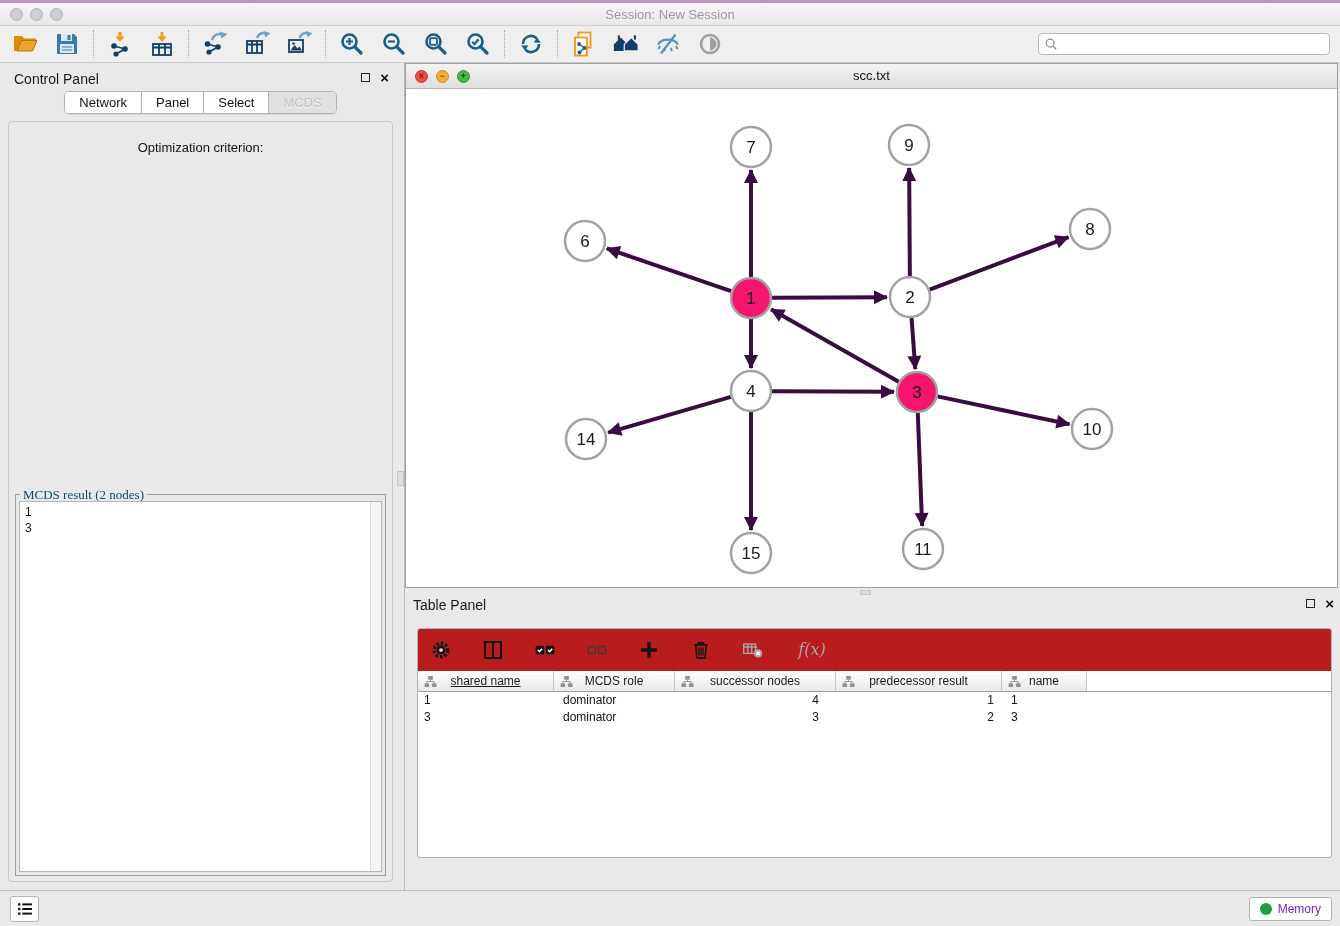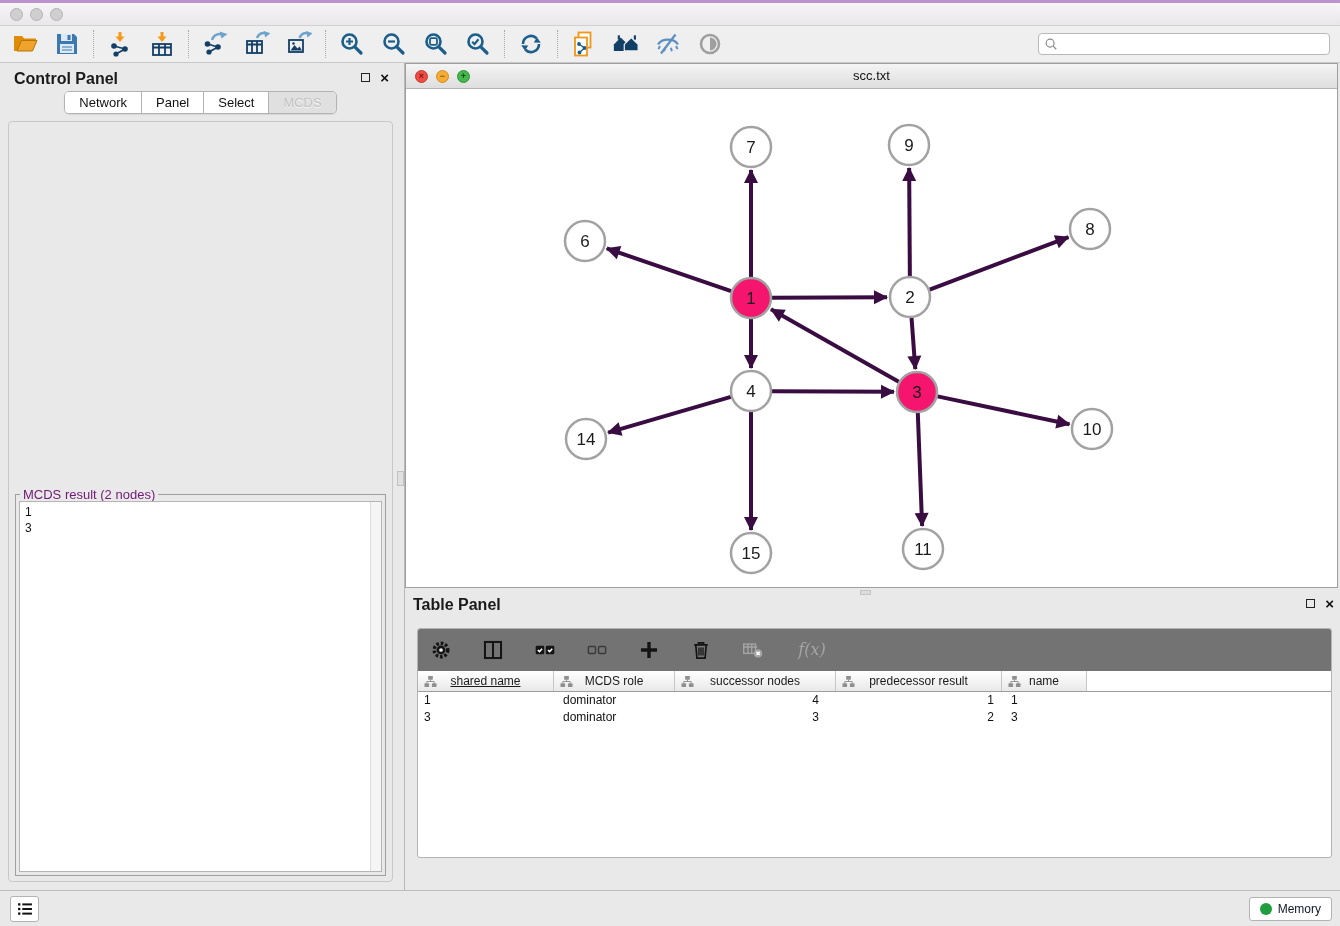--- a/index.html
+++ b/index.html
@@ -30,21 +30,21 @@
 
   
   #main { position:absolute; left:0; top:63px; width:1340px; height:827px; background:#e9e9e9; }
   #v-splitter { position:absolute; left:404px; top:0; width:1px; height:827px; background:#b8b8b8; }
   #v-grip { position:absolute; left:397px; top:408px; width:7px; height:15px; background:#e0e0e0; border:1px solid #c2c2c2; }
   #h-grip { position:absolute; left:860px; top:527px; width:11px; height:5px; background:#dcdcdc; border:1px solid #c4c4c4; }
 
   
   #control-panel { position:absolute; left:6px; top:6px; width:389px; height:815px; }
   .panel-title-row { position:relative; height:22px; }
-  .panel-title { font-size:16px; color:#1a1a1a; padding-left:8px; line-height:20px;font-weight:bold; }
+  .panel-title { font-size:14px; color:#1a1a1a; padding-left:8px; line-height:20px; }
   .panel-btns { position:absolute; right:6px; top:3px; display:flex; gap:10px; align-items:center; }
   .float-btn { width:9px; height:9px; border:1.6px solid #222; display:inline-block; }
   .close-btn { font-size:15px; font-weight:bold; color:#111; line-height:11px; }
 
   .seg-tabs { display:flex; justify-content:center; }
   .seg { display:flex; border:1px solid #b2b2b2; border-radius:5px; overflow:hidden;
       box-shadow:0 1px 1px rgba(0,0,0,.08); }
   .seg-tab { background:#fff; font-size:13px; color:#111; padding:3px 14px; border-right:1px solid #b2b2b2;
       white-space:nowrap; }
   .seg-tab:last-child { border-right:none; }
@@ -58,21 +58,21 @@
       display:flex; align-items:center; padding-left:10px; }
   .stepper { position:absolute; right:7px; top:3px; display:flex; flex-direction:column; gap:3px; }
   .tri-up { width:0; height:0; border-left:4px solid transparent; border-right:4px solid transparent; border-bottom:5px solid #444; }
   .tri-down { width:0; height:0; border-left:4px solid transparent; border-right:4px solid transparent; border-top:5px solid #444; }
   #cp-buttons { display:flex; justify-content:center; gap:15px; margin-top:12px; }
   .aq-btn { background:linear-gradient(#ffffff,#f0f0f0); border:1px solid #a8a8a8; border-radius:5px;
       font-size:13px; color:#111; padding:3px 14px; min-width:90px; text-align:center; }
 
   #result-group { position:absolute; left:6px; right:6px; top:372px; bottom:5px;
       border:1px solid #9f9f9f; }
-  #result-legend { position:absolute; top:-8px; left:4px; background:#e9e9e9; font-size:13px; color:#701a75; padding:0 3px; }
+  #result-legend { position:absolute; top:-8px; left:4px; background:#e9e9e9; font-size:13px; color:#0c4a6e; padding:0 3px;font-family:Liberation Serif, serif; }
   #result-text { position:absolute; left:3px; right:3px; top:6px; bottom:3px; background:#fff;
       border:1px solid #b5b5b5; font-size:12px; color:#111; padding:2px 0 0 5px; line-height:16px; }
   #result-scroll { position:absolute; right:0; top:0; bottom:0; width:11px; background:#f5f5f5; border-left:1px solid #ddd; }
 
   
   #net-window { position:absolute; left:405px; top:0; width:933px; height:525px;
       background:#fff; border:1px solid #9f9f9f; }
   #net-titlebar { position:relative; height:25px; background:linear-gradient(#f4f4f4,#dedede);
       border-bottom:1px solid #b4b4b4; }
   #traffic-net { position:absolute; left:9px; top:6px; display:flex; gap:8px; }
@@ -81,54 +81,55 @@
   .tl-red { background:#ee4b43; border:1px solid #c23a32; color:#7d1511; }
   .tl-yellow { background:#f5ac35; border:1px solid #d18f22; color:#8a5a10; }
   .tl-green { background:#46b74c; border:1px solid #319336; color:#14511a; }
   #net-title { text-align:center; font-size:13px; color:#111; line-height:24px; }
   #graph-canvas { position:relative; width:931px; height:498px; background:#fff; }
 
   
   #table-panel { position:absolute; left:405px; top:532px; width:935px; height:295px; }
   #tp-content { position:absolute; left:12px; right:8px; top:33px; height:230px;
       background:#fff; border:1px solid #b3b3b3; border-radius:3px; overflow:hidden; }
-  #tp-toolbar { height:42px; background:#737373; display:flex; align-items:center; gap:30px; padding:0 12px; }
+  #tp-toolbar { height:42px; background:#b91c1c; display:flex; align-items:center; gap:30px; padding:0 12px; }
   .tpt-icon { width:22px; height:22px; }
   .tpt-icon svg { width:100%; height:100%; }
   .tpt-icon.wide { width:34px; }
   #tbl-header { display:flex; border-bottom:1px solid #9e9e9e; height:21px; }
   .th-cell { position:relative; background:linear-gradient(#ffffff,#e9e9e9); border-right:1px solid #c6c6c6;
       font-size:12px; color:#1a1a1a; text-align:center; line-height:20px; }
   .th-cell svg { position:absolute; left:6px; top:4px; width:13px; height:13px; }
   .tbl-row { display:flex; height:17px; font-size:12px; color:#111; }
   .td-cell { overflow:hidden; white-space:nowrap; line-height:16px; }
 
   #tp-bottom { position:absolute; left:0; right:0; top:268px; display:flex; justify-content:center; }
 
   
   #statusbar { position:absolute; left:0; bottom:0; width:1340px; height:36px;
       background:#e9e9e9; border-top:1px solid #bdbdbd; }
   #list-btn { position:absolute; left:10px; top:5px; width:29px; height:26px; background:#fff;
       border:1px solid #b3b3b3; border-radius:3px; display:flex; align-items:center; justify-content:center; }
   #list-btn svg { width:20px; height:20px; }
   #memory-btn { position:absolute; right:8px; top:6px; height:24px; background:#fff; border:1px solid #b3b3b3;
-      border-radius:3px; display:flex; align-items:center; gap:6px; padding:0 10px; font-size:12px; color:#0f172a; }
+      border-radius:3px; display:flex; align-items:center; gap:6px; padding:0 10px; font-size:12px; color:#6d28d9; }
   #memory-dot { width:12px; height:12px; border-radius:50%; background:#1e9e3e; }
 </style>
 </head>
 <body>
 
 <div id="purple-strip"></div>
 
 <div id="titlebar">
   <div id="traffic-main">
     <span class="gray-light"></span>
     <span class="gray-light"></span>
     <span class="gray-light"></span>
   </div>
+  <div id="app-title">Session: New Session</div>
 </div>
 
 <div id="toolbar">
 
   <div class="tb-group">
       <span class="tb-icon"><svg viewBox="0 0 26 26">
           <path d="M2 5h8l2.2 2.5H24v2H10L6 20H2z" fill="#de8c08"></path>
           <path d="M9.5 9.5H25L20.5 20H5z" fill="#f0a32a" stroke="#b87508"></path>
         </svg></span>
       <span class="tb-icon"><svg viewBox="0 0 26 26">
@@ -264,20 +265,21 @@
     </div>
     <div class="seg-tabs">
         <div class="seg" id="cp-tabs">
           <div class="seg-tab">Network</div>
           <div class="seg-tab">Panel</div>
           <div class="seg-tab">Select</div>
           <div class="seg-tab selected">MCDS</div>
         </div>
       </div>
     <div id="cp-content">
+      <div id="opt-label">Optimization criterion:</div>
       <div id="result-group">
         <span id="result-legend">MCDS result (2 nodes)</span>
         <div id="result-text">
           <div id="result-lines">
               <div>1</div>
               <div>3</div>
             </div>
           <div id="result-scroll"></div>
         </div>
       </div>

